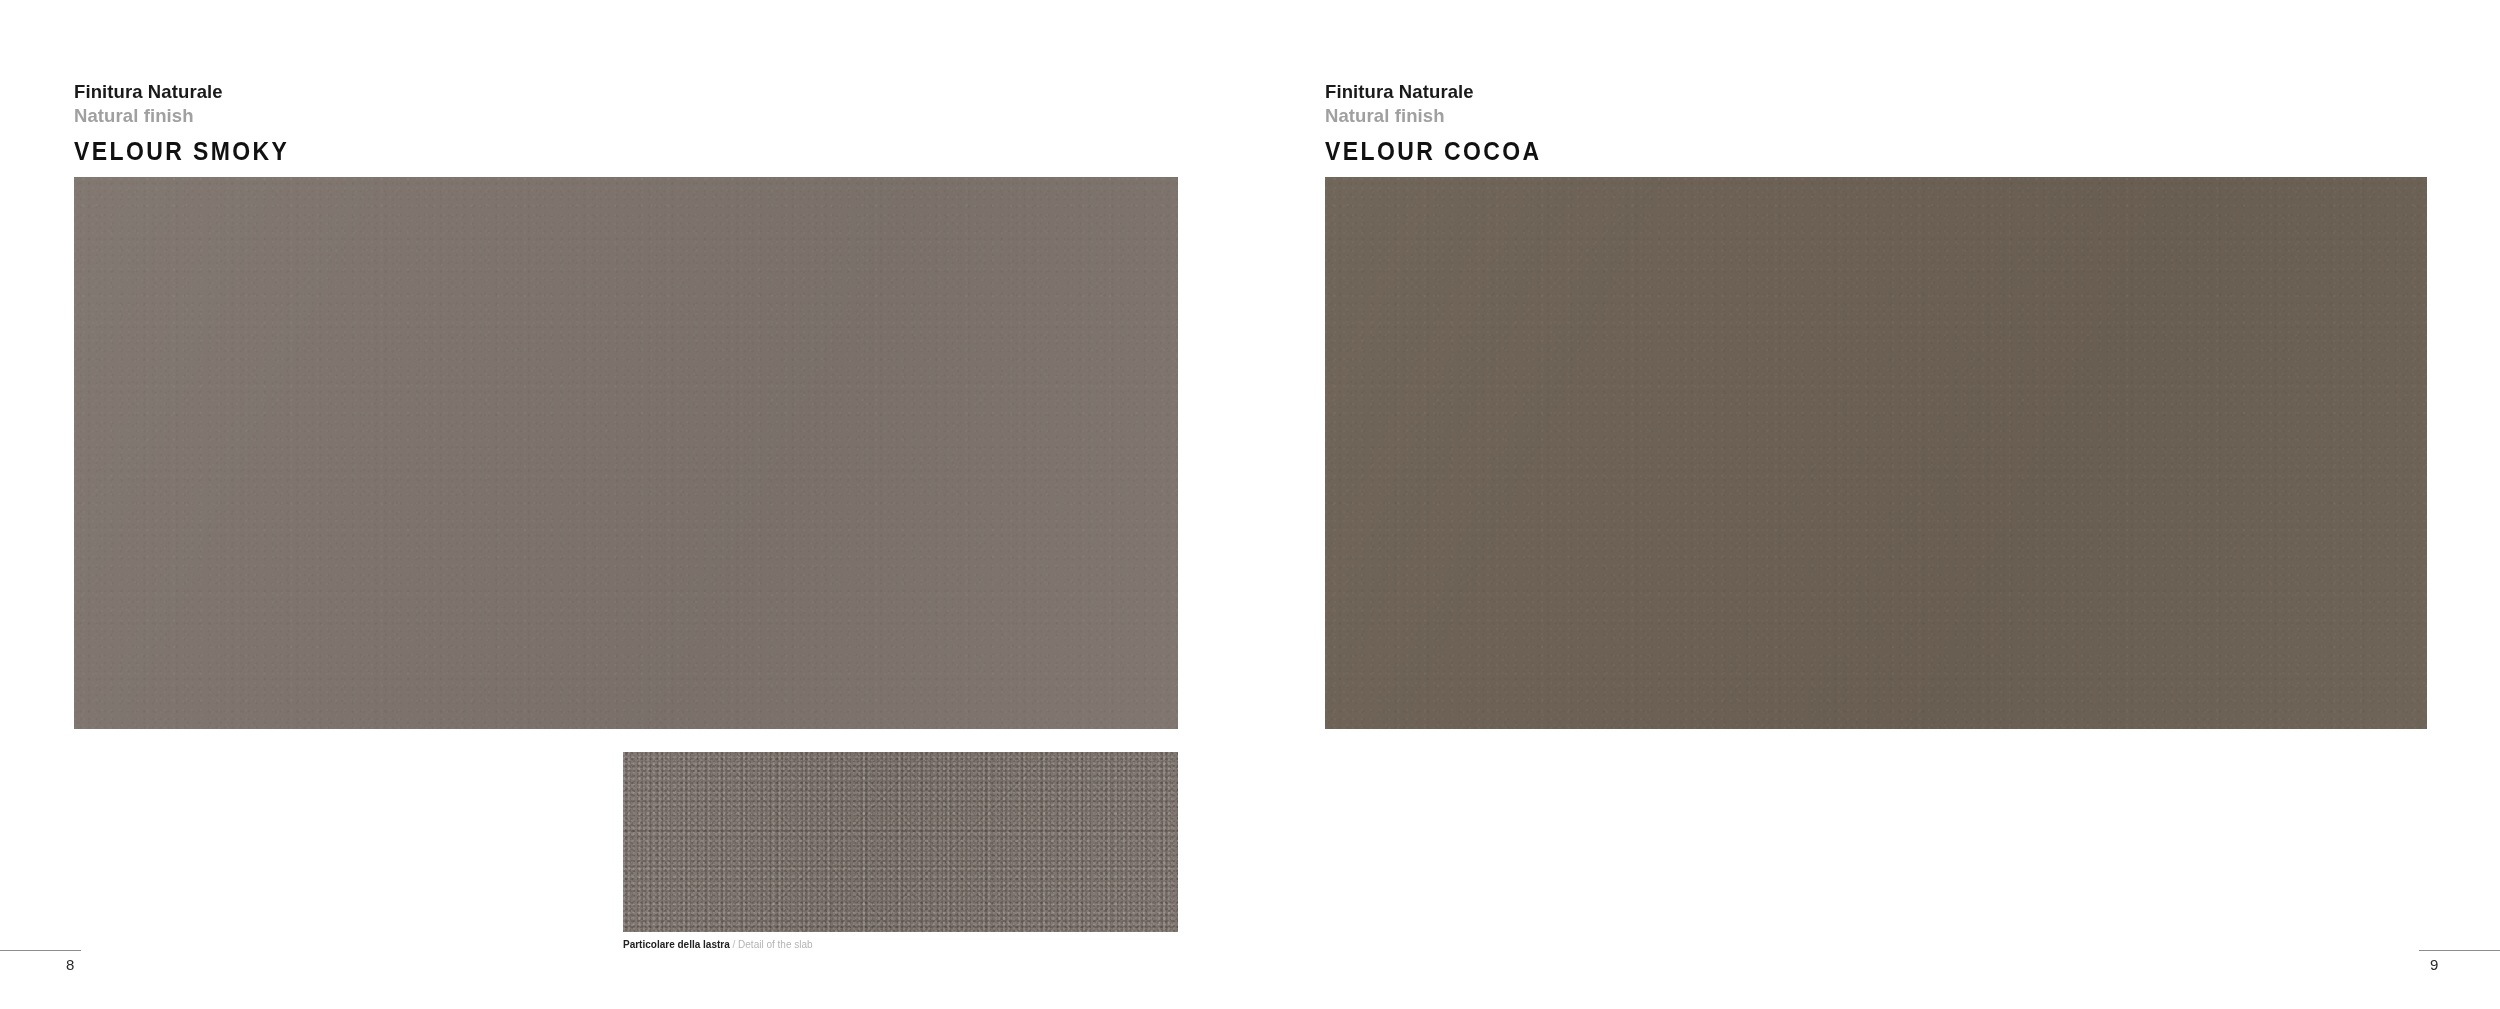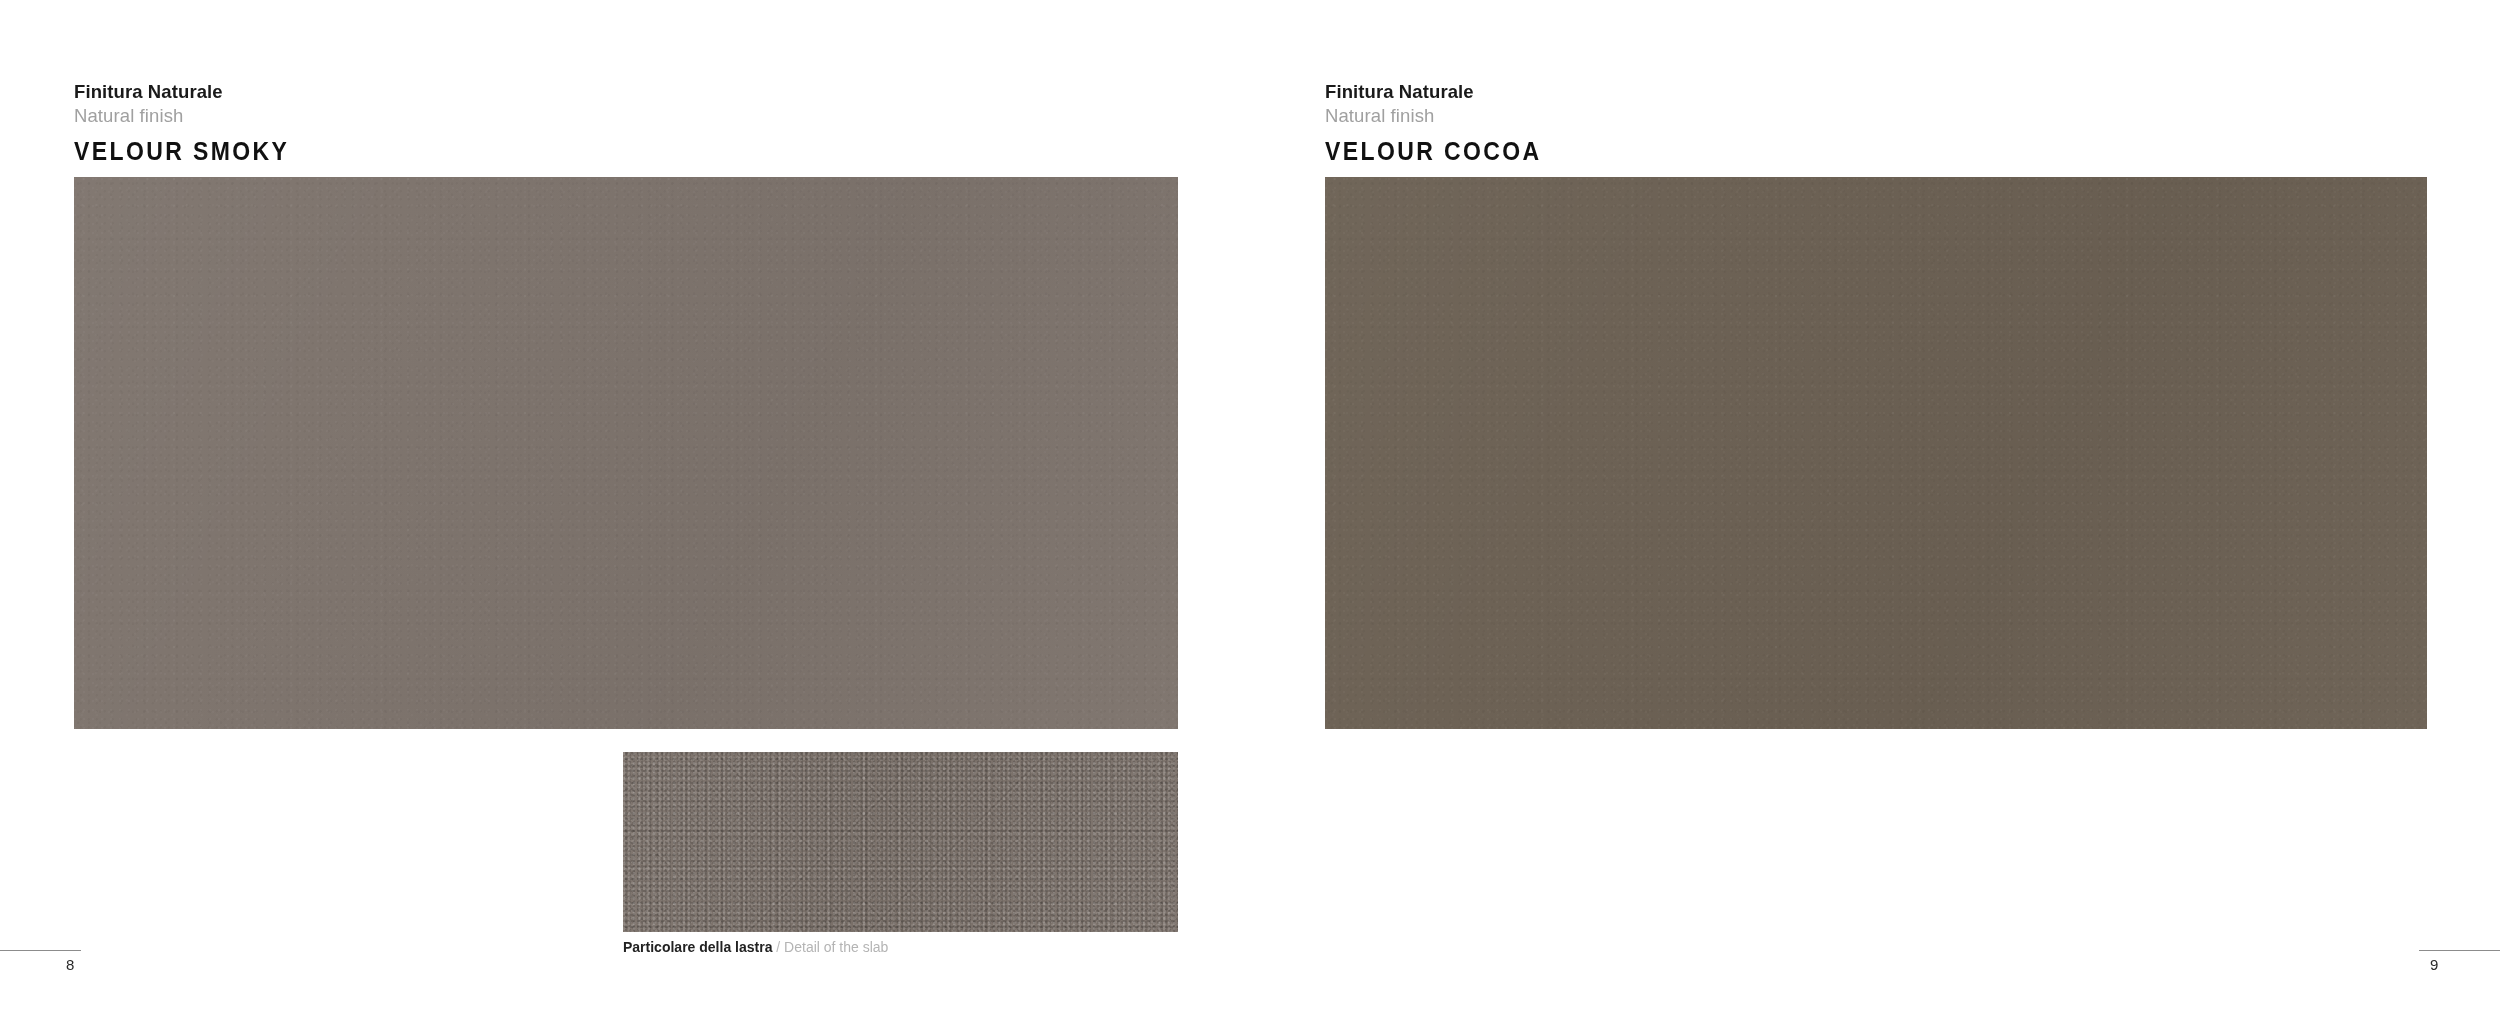--- a/index.html
+++ b/index.html
@@ -44,21 +44,21 @@
   .finish-it {
     font-size: 18.5px;
     font-weight: bold;
     color: #1a1a1a;
     letter-spacing: 0.1px;
     line-height: 1.22;
     white-space: nowrap;
   }
   .finish-en {
     font-size: 18.5px;
-    font-weight: normal;
+    font-weight: bold;
     color: #a0a0a0;
     letter-spacing: 0.1px;
     line-height: 1.22;
     margin-top: 1px;
     white-space: nowrap;
   }
 
   .product-title {
     position: absolute;
     font-size: 25px;
@@ -136,21 +136,21 @@
     position: absolute;
     inset: 0;
     background:
       linear-gradient(100deg, rgba(255,255,255,0.035) 0%, rgba(0,0,0,0.020) 45%, rgba(255,255,255,0.030) 100%);
   }
 
   
   .caption {
     position: absolute;
     top: 923px;
-    font-size: 14px;
+    font-size: 10px;
     line-height: 1;
     white-space: nowrap;
   }
   .page-left  .caption { left: 623px; }
 
   .caption .cap-it   { color: #222222; font-weight: bold; }
   .caption .cap-sep  { color: #bdbdbd; font-weight: normal; }
   .caption .cap-en   { color: #b4b4b4; font-weight: normal; }
 
   

